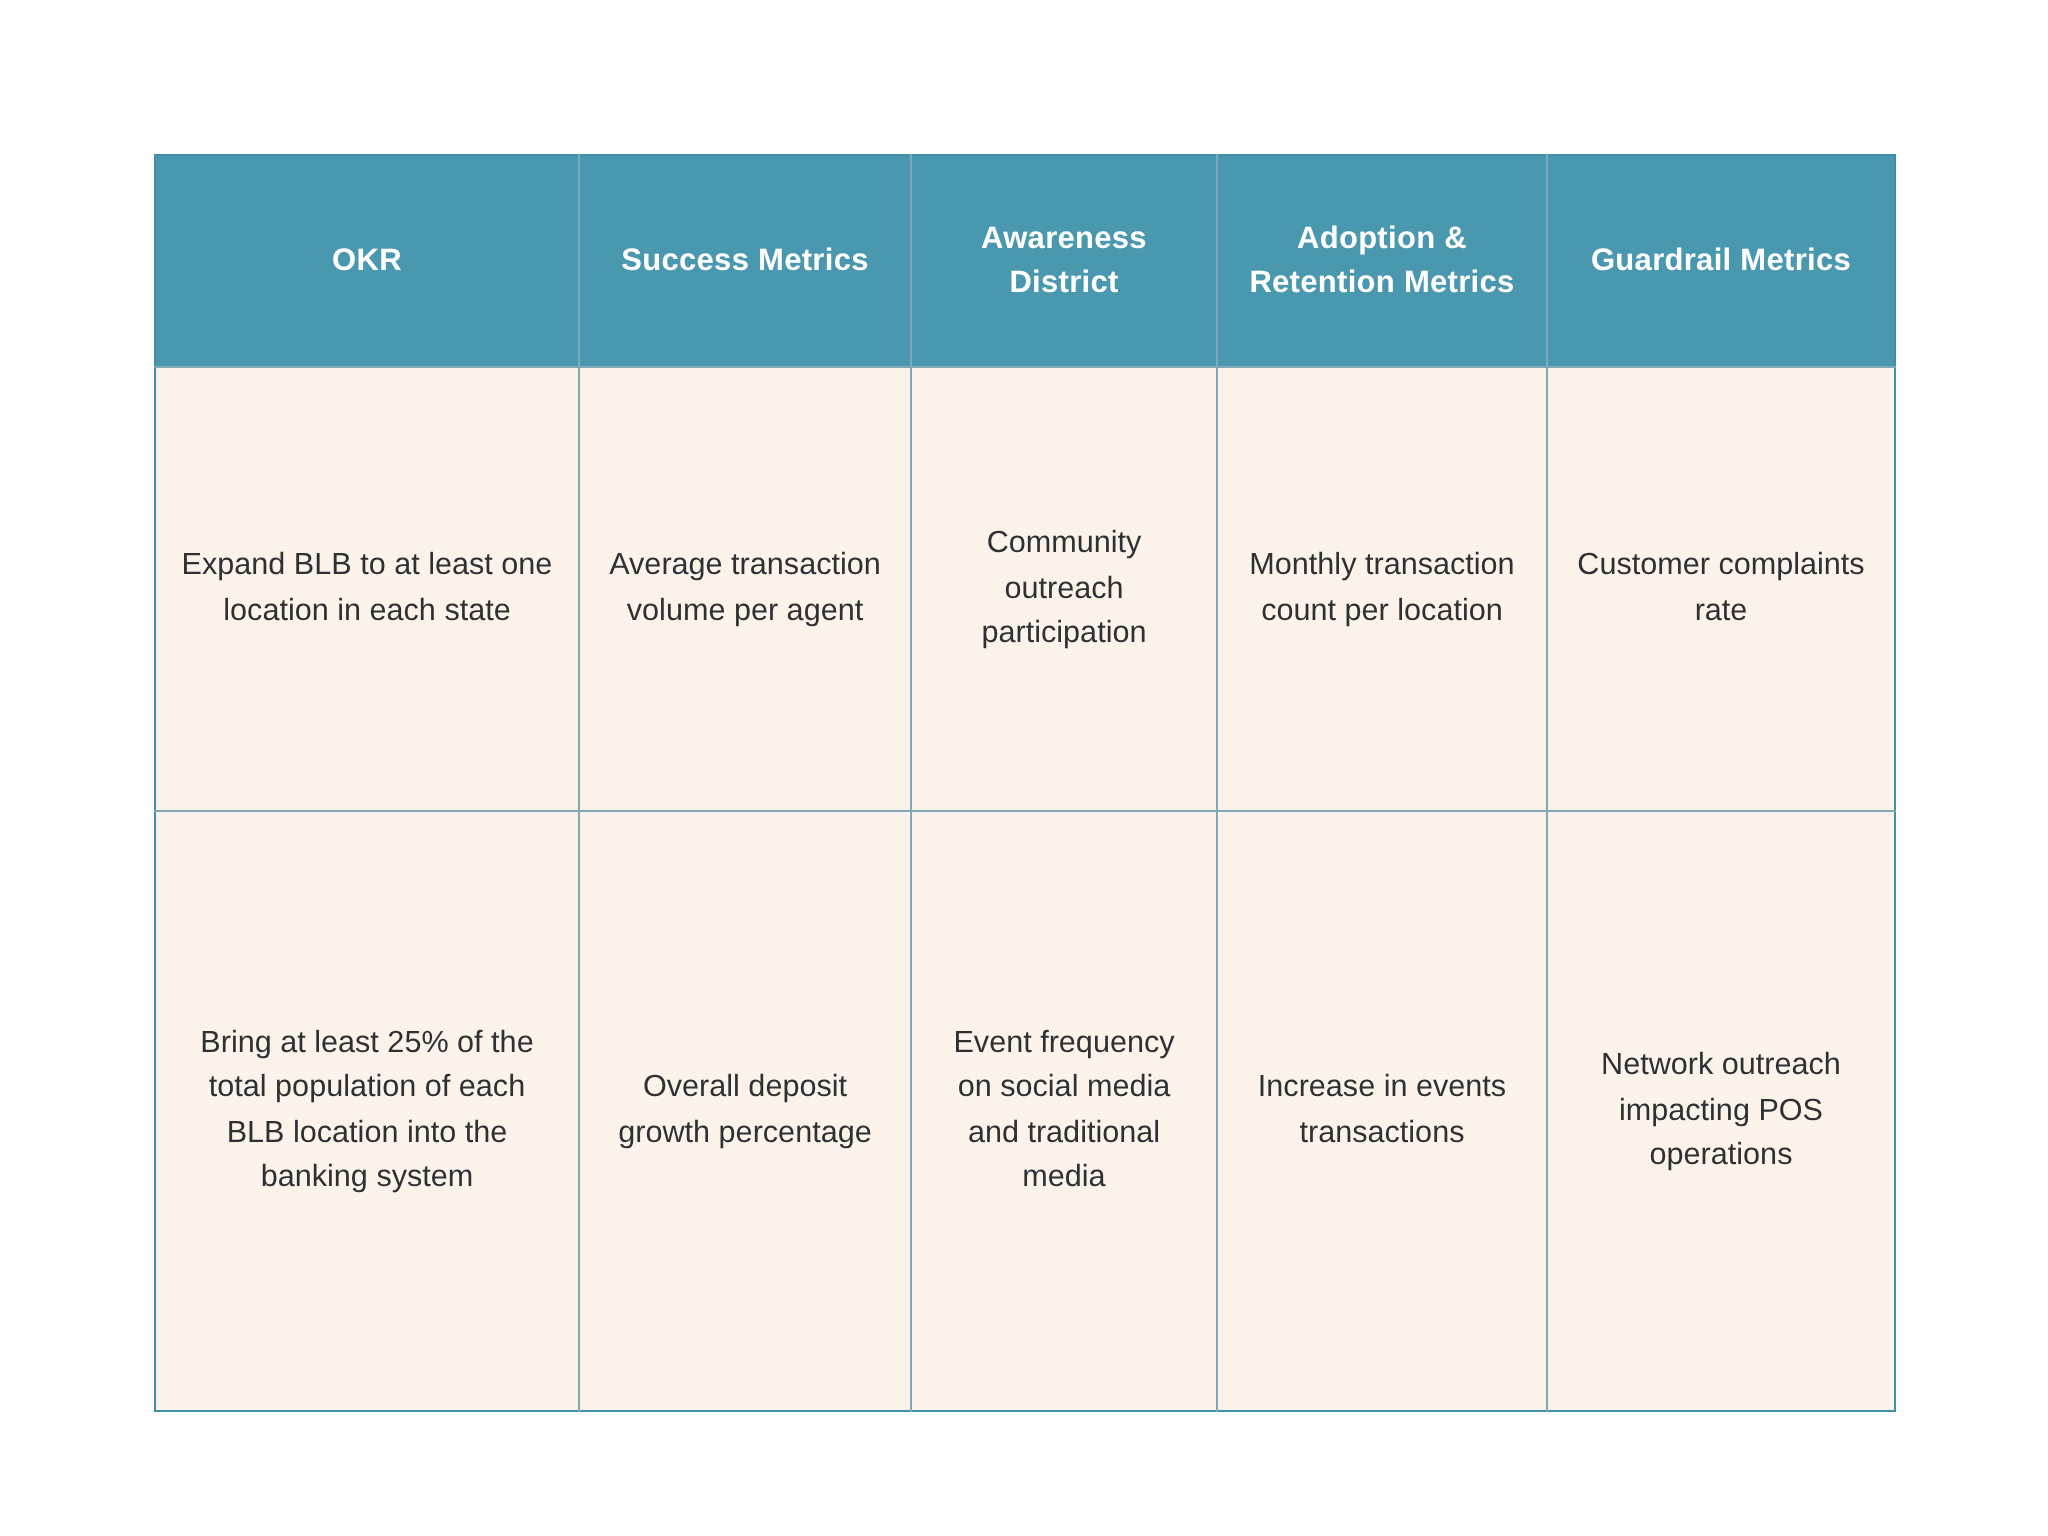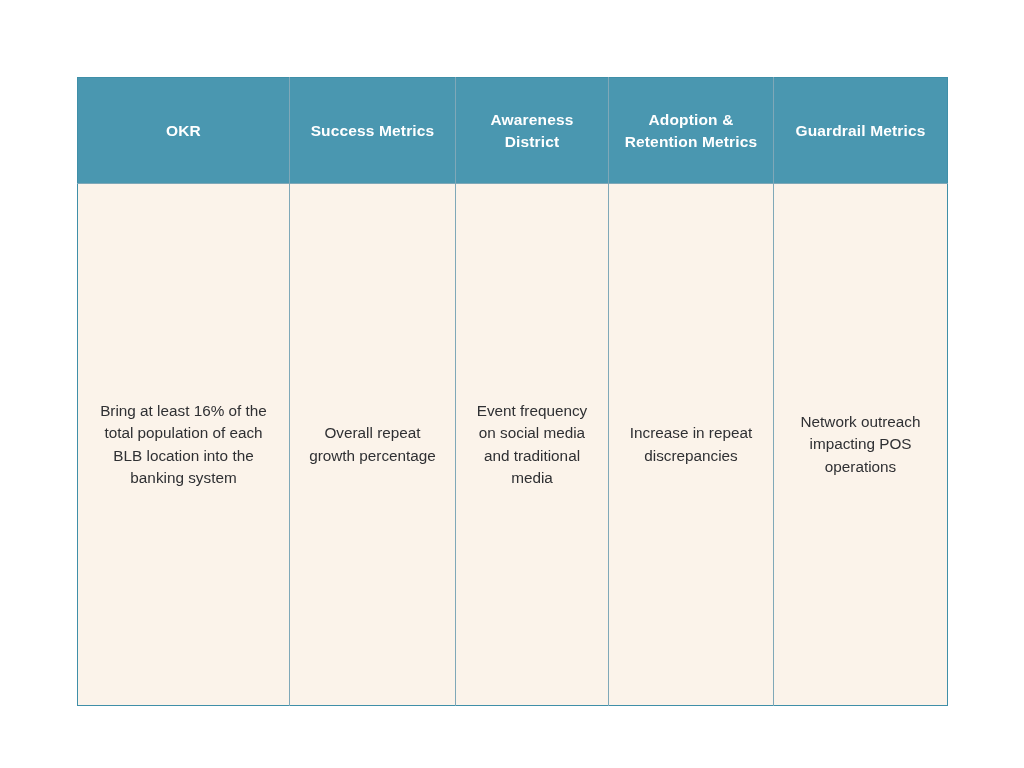--- a/index.html
+++ b/index.html
@@ -107,23 +107,30 @@
       <thead>
         <tr>
           <th>OKR</th>
           <th>Success Metrics</th>
           <th>Awareness District</th>
           <th>Adoption &amp; Retention Metrics</th>
           <th>Guardrail Metrics</th>
         </tr>
       </thead>
       <tbody>
+        <tr class="r1">
+          <td>Expand BLB to at least one location in each state</td>
+          <td>Average transaction volume per agent</td>
+          <td>Community outreach participation</td>
+          <td>Monthly transaction count per location</td>
+          <td>Customer complaints rate</td>
+        </tr>
         <tr class="r2">
-          <td>Bring at least 16% of the total population of each BLB location into the banking system</td>
-          <td>Overall repeat growth percentage</td>
+          <td>Bring at least 25% of the total population of each BLB location into the banking system</td>
+          <td>Overall deposit growth percentage</td>
           <td>Event frequency on social media and traditional media</td>
-          <td>Increase in repeat discrepancies</td>
+          <td>Increase in events transactions</td>
           <td>Network outreach impacting POS operations</td>
         </tr>
       </tbody>
     </table>
   </div>
 </div>
 
 </body></html>

